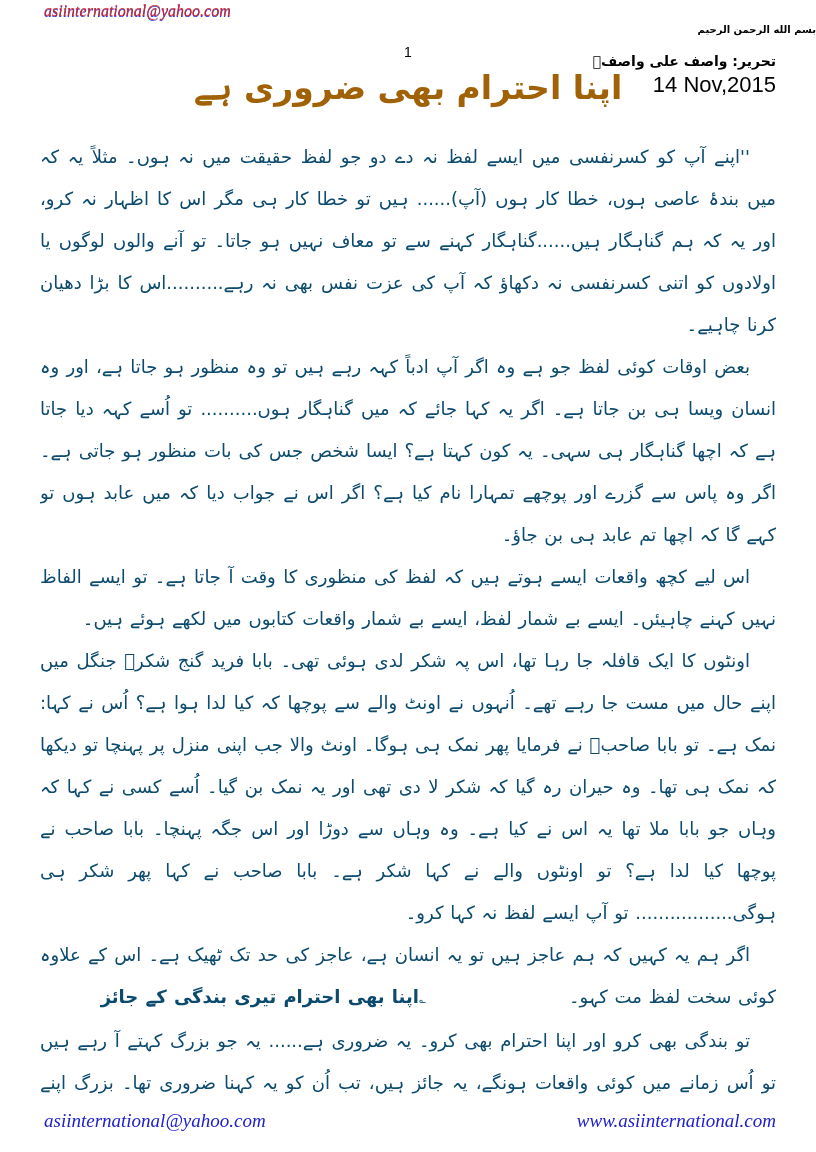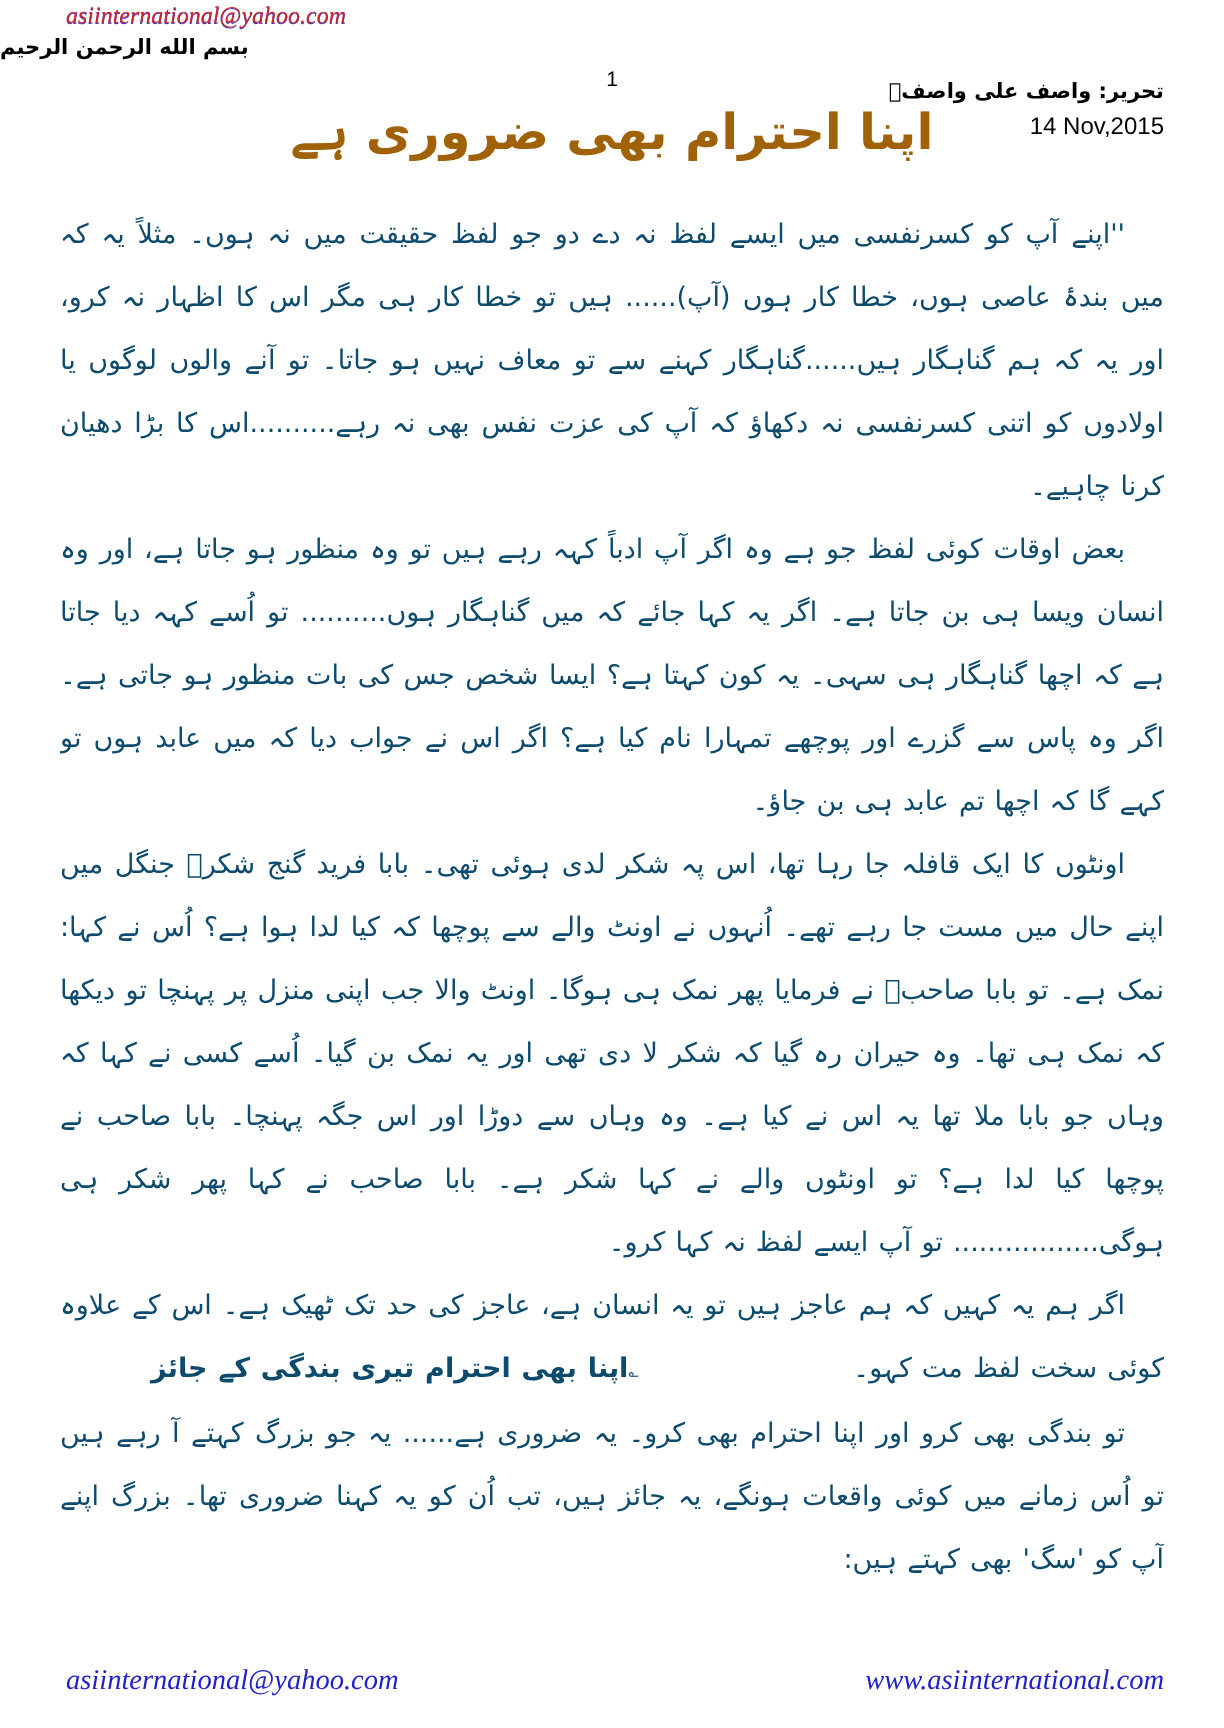--- a/index.html
+++ b/index.html
@@ -14,42 +14,42 @@
   .top-email{
     position:absolute;left:44px;top:2px;
     font-family:"Liberation Serif",serif;
     font-style:italic;
     font-size:16px;
     color:#d02828;
     text-shadow:0 1px 0 #3535d8;
   }
   .bismillah{
     position:absolute;top:24px;left:0;width:100%;
-    text-align:left;
-    font-size:14px;font-weight:bold;color:#000;
+    text-align:right;
+    font-size:10px;font-weight:bold;color:#000;
     direction:rtl;
   }
   .page-number{
     position:absolute;top:44px;left:0;width:100%;
     text-align:center;
     font-family:"Liberation Sans",sans-serif;
     font-size:14px;color:#000;
   }
   .byline{
     position:absolute;top:48px;right:40px;
     text-align:right;color:#000;
   }
   .byline .author{
     direction:rtl;
     font-size:14px;font-weight:bold;
     line-height:26px;
   }
   .byline .date{
     font-family:"Liberation Sans",sans-serif;
-    font-size:16px;line-height:22px;
+    font-size:22px;line-height:22px;
   }
   .doc-title{
     position:absolute;top:58px;left:0;width:100%;
     text-align:center;direction:rtl;
     font-size:33px;font-weight:bold;color:#a16207;
     line-height:60px;
   }
   .doc-body{
     position:absolute;top:136px;left:40px;right:40px;bottom:58px;
     overflow:hidden;
@@ -90,20 +90,21 @@
   <div class="byline">
     <div class="author">تحریر: واصف علی واصفؒ</div>
     <div class="date">14 Nov,2015</div>
   </div>
 
   <div class="doc-title">اپنا احترام بھی ضروری ہے</div>
 
   <div class="doc-body" id="doc-body">
       <p class="para"><span>''اپنے آپ کو کسرنفسی میں ایسے لفظ نہ دے دو جو لفظ حقیقت میں نہ ہوں۔ مثلاً یہ کہ میں بندۂ عاصی ہوں، خطا کار ہوں (آپ)...... ہیں تو خطا کار ہی مگر اس کا اظہار نہ کرو، اور یہ کہ ہم گناہگار ہیں......گناہگار کہنے سے تو معاف نہیں ہو جاتا۔ تو آنے والوں لوگوں یا اولادوں کو اتنی کسرنفسی نہ دکھاؤ کہ آپ کی عزت نفس بھی نہ رہے..........اس کا بڑا دھیان کرنا چاہیے۔</span></p>
       <p class="para"><span>بعض اوقات کوئی لفظ جو ہے وہ اگر آپ ادباً کہہ رہے ہیں تو وہ منظور ہو جاتا ہے، اور وہ انسان ویسا ہی بن جاتا ہے۔ اگر یہ کہا جائے کہ میں گناہگار ہوں.......... تو اُسے کہہ دیا جاتا ہے کہ اچھا گناہگار ہی سہی۔ یہ کون کہتا ہے؟ ایسا شخص جس کی بات منظور ہو جاتی ہے۔ اگر وہ پاس سے گزرے اور پوچھے تمہارا نام کیا ہے؟ اگر اس نے جواب دیا کہ میں عابد ہوں تو کہے گا کہ اچھا تم عابد ہی بن جاؤ۔</span></p>
+      <p class="para"><span>اس لیے کچھ واقعات ایسے ہوتے ہیں کہ لفظ کی منظوری کا وقت آ جاتا ہے۔ تو ایسے الفاظ نہیں کہنے چاہیئں۔ ایسے بے شمار لفظ، ایسے بے شمار واقعات کتابوں میں لکھے ہوئے ہیں۔</span></p>
       <p class="para"><span>اونٹوں کا ایک قافلہ جا رہا تھا، اس پہ شکر لدی ہوئی تھی۔ بابا فرید گنج شکرؒ جنگل میں اپنے حال میں مست جا رہے تھے۔ اُنہوں نے اونٹ والے سے پوچھا کہ کیا لدا ہوا ہے؟ اُس نے کہا: نمک ہے۔ تو بابا صاحبؒ نے فرمایا پھر نمک ہی ہوگا۔ اونٹ والا جب اپنی منزل پر پہنچا تو دیکھا کہ نمک ہی تھا۔ وہ حیران رہ گیا کہ شکر لا دی تھی اور یہ نمک بن گیا۔ اُسے کسی نے کہا کہ وہاں جو بابا ملا تھا یہ اس نے کیا ہے۔ وہ وہاں سے دوڑا اور اس جگہ پہنچا۔ بابا صاحب نے پوچھا کیا لدا ہے؟ تو اونٹوں والے نے کہا شکر ہے۔ بابا صاحب نے کہا پھر شکر ہی ہوگی................. تو آپ ایسے لفظ نہ کہا کرو۔</span></p>
       <p class="para"><span>اگر ہم یہ کہیں کہ ہم عاجز ہیں تو یہ انسان ہے، عاجز کی حد تک ٹھیک ہے۔ اس کے علاوہ کوئی سخت لفظ مت کہو۔</span><span class="gap">؎</span><b>اپنا بھی احترام تیری بندگی کے جائز</b></p>
       <p class="para"><span>تو بندگی بھی کرو اور اپنا احترام بھی کرو۔ یہ ضروری ہے...... یہ جو بزرگ کہتے آ رہے ہیں تو اُس زمانے میں کوئی واقعات ہونگے، یہ جائز ہیں، تب اُن کو یہ کہنا ضروری تھا۔ بزرگ اپنے آپ کو 'سگ' بھی کہتے ہیں: </span></p>
     </div>
 
   <div class="footer">
     <span>asiinternational@yahoo.com</span>
     <span>www.asiinternational.com</span>
   </div>
 

